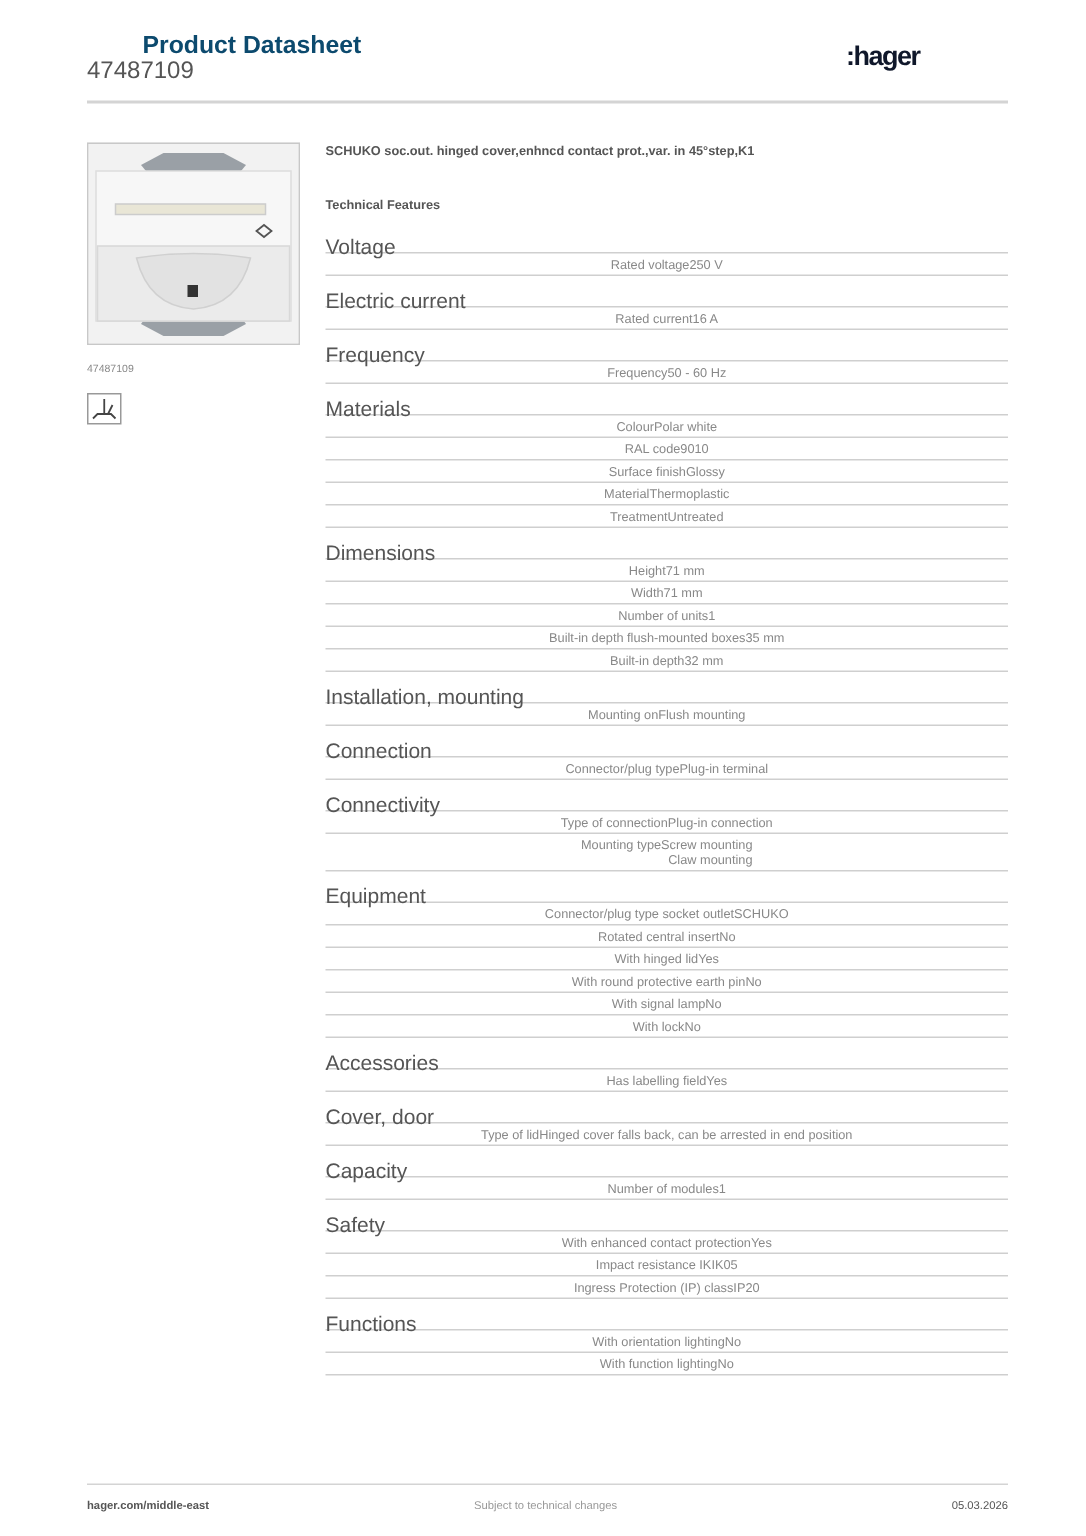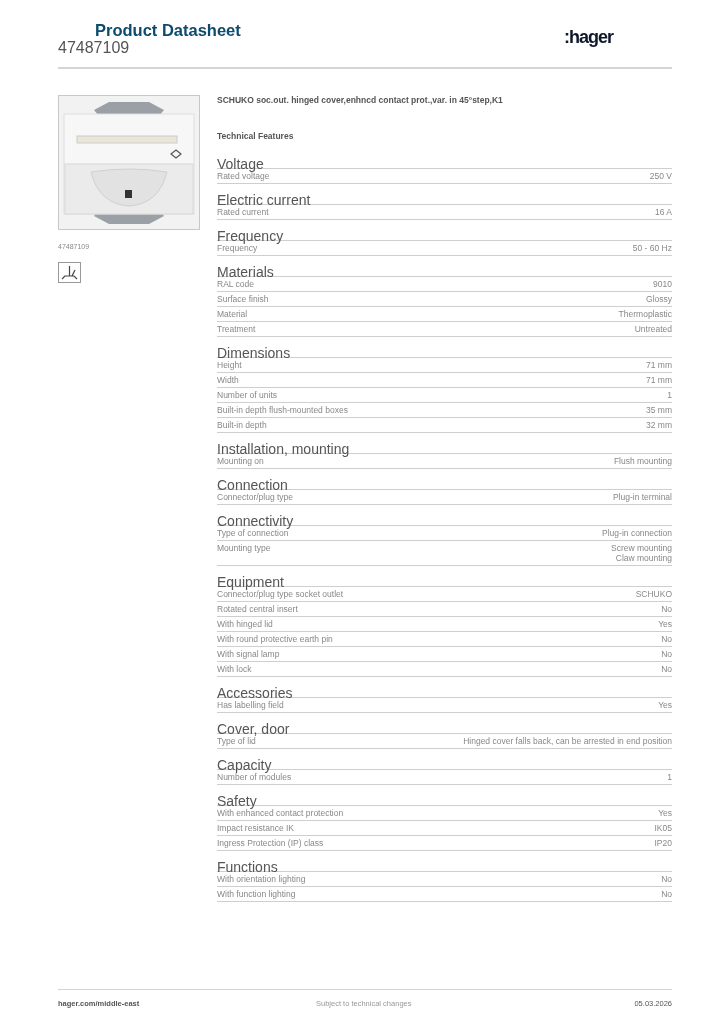--- a/index.html
+++ b/index.html
@@ -10,21 +10,21 @@
   .header-rule { position: absolute; left: 58px; top: 67px; width: 614px; height: 2px; background: #d4d4d4; }
   .product-image { position: absolute; left: 58px; top: 95px; width: 142px; height: 135px; border: 1px solid #c8c8c8; background: #f4f4f4; box-sizing: border-box; }
   .product-image svg { display: block; }
   .image-caption { position: absolute; left: 58px; top: 243px; font-size: 7px; color: #888; }
   .mount-icon { position: absolute; left: 58px; top: 262px; width: 23px; height: 21px; border: 1px solid #999; box-sizing: border-box; }
   .content { position: absolute; left: 217px; top: 95px; width: 455px; }
   .product-desc { font-size: 8.5px; font-weight: bold; color: #555; margin: 0; height: 36px; }
   .tech-title { font-size: 8.5px; font-weight: bold; color: #555; height: 25px; }
   .section { margin-bottom: 8px; }
   .section-title { font-size: 14px; font-weight: normal; color: #555; height: 12px; border-bottom: 1px solid #cfcfcf; padding-bottom: 0; }
-  .row { display: flex; justify-content: space-between; font-size: 8.5px; color: #888; border-bottom: 1px solid #cfcfcf; padding: 2px 0 2px 0; line-height: 10px; }
+  .row { display: flex; justify-content: center; font-size: 8.5px; color: #888; border-bottom: 1px solid #cfcfcf; padding: 2px 0 2px 0; line-height: 10px; }
   .row .val { text-align: right; white-space: pre-line; }
   .footer-rule { position: absolute; left: 58px; top: 989px; width: 614px; height: 1px; background: #d4d4d4; }
   .footer-left { position: absolute; left: 58px; top: 999px; font-size: 7.5px; font-weight: bold; color: #555; }
   .footer-center { position: absolute; left: 316px; top: 999px; font-size: 7.5px; color: #999; }
   .footer-right { position: absolute; right: 52px; top: 999px; font-size: 7.5px; font-weight: normal; color: #555; }
 </style>
 </head>
 <body>
 
 <div class="header-title">Product Datasheet</div>
@@ -73,20 +73,24 @@
       <div class="section">
         <div class="section-title">Frequency</div>
         <div class="row">
           <span>Frequency</span>
           <span class="val">50 - 60 Hz</span>
         </div>
       </div>
       <div class="section">
         <div class="section-title">Materials</div>
         <div class="row">
+          <span>Colour</span>
+          <span class="val">Polar white</span>
+        </div>
+        <div class="row">
           <span>RAL code</span>
           <span class="val">9010</span>
         </div>
         <div class="row">
           <span>Surface finish</span>
           <span class="val">Glossy</span>
         </div>
         <div class="row">
           <span>Material</span>
           <span class="val">Thermoplastic</span>

